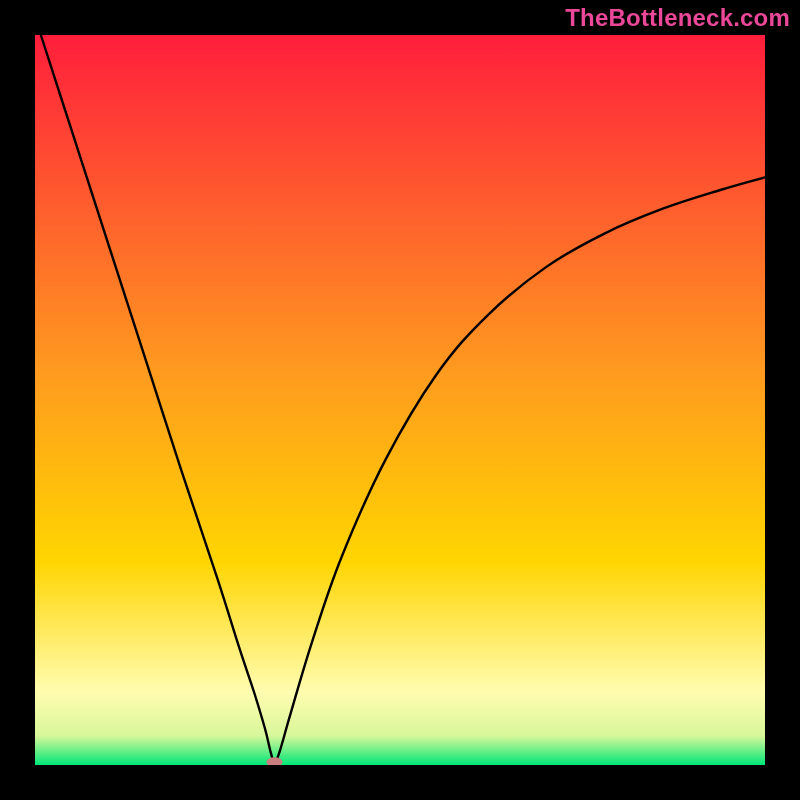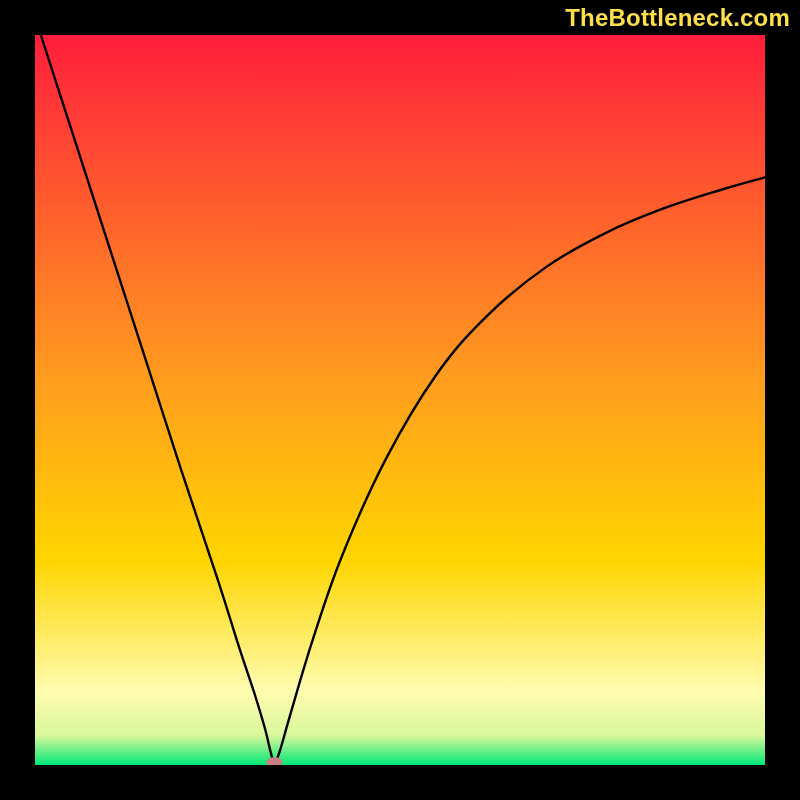--- a/index.html
+++ b/index.html
@@ -18,21 +18,21 @@
     height: 800px;
     background: #000;
   }
   .watermark {
     position: absolute;
     top: 4px;
     right: 10px;
     font-family: Arial, Helvetica, sans-serif;
     font-size: 24px;
     font-weight: 600;
-    color: #fde047;
+    color: #ec4899;
     letter-spacing: 0.2px;
     user-select: none;
   }
   .plot-area {
     position: absolute;
     left: 35px;
     top: 35px;
     width: 730px;
     height: 730px;
   }

